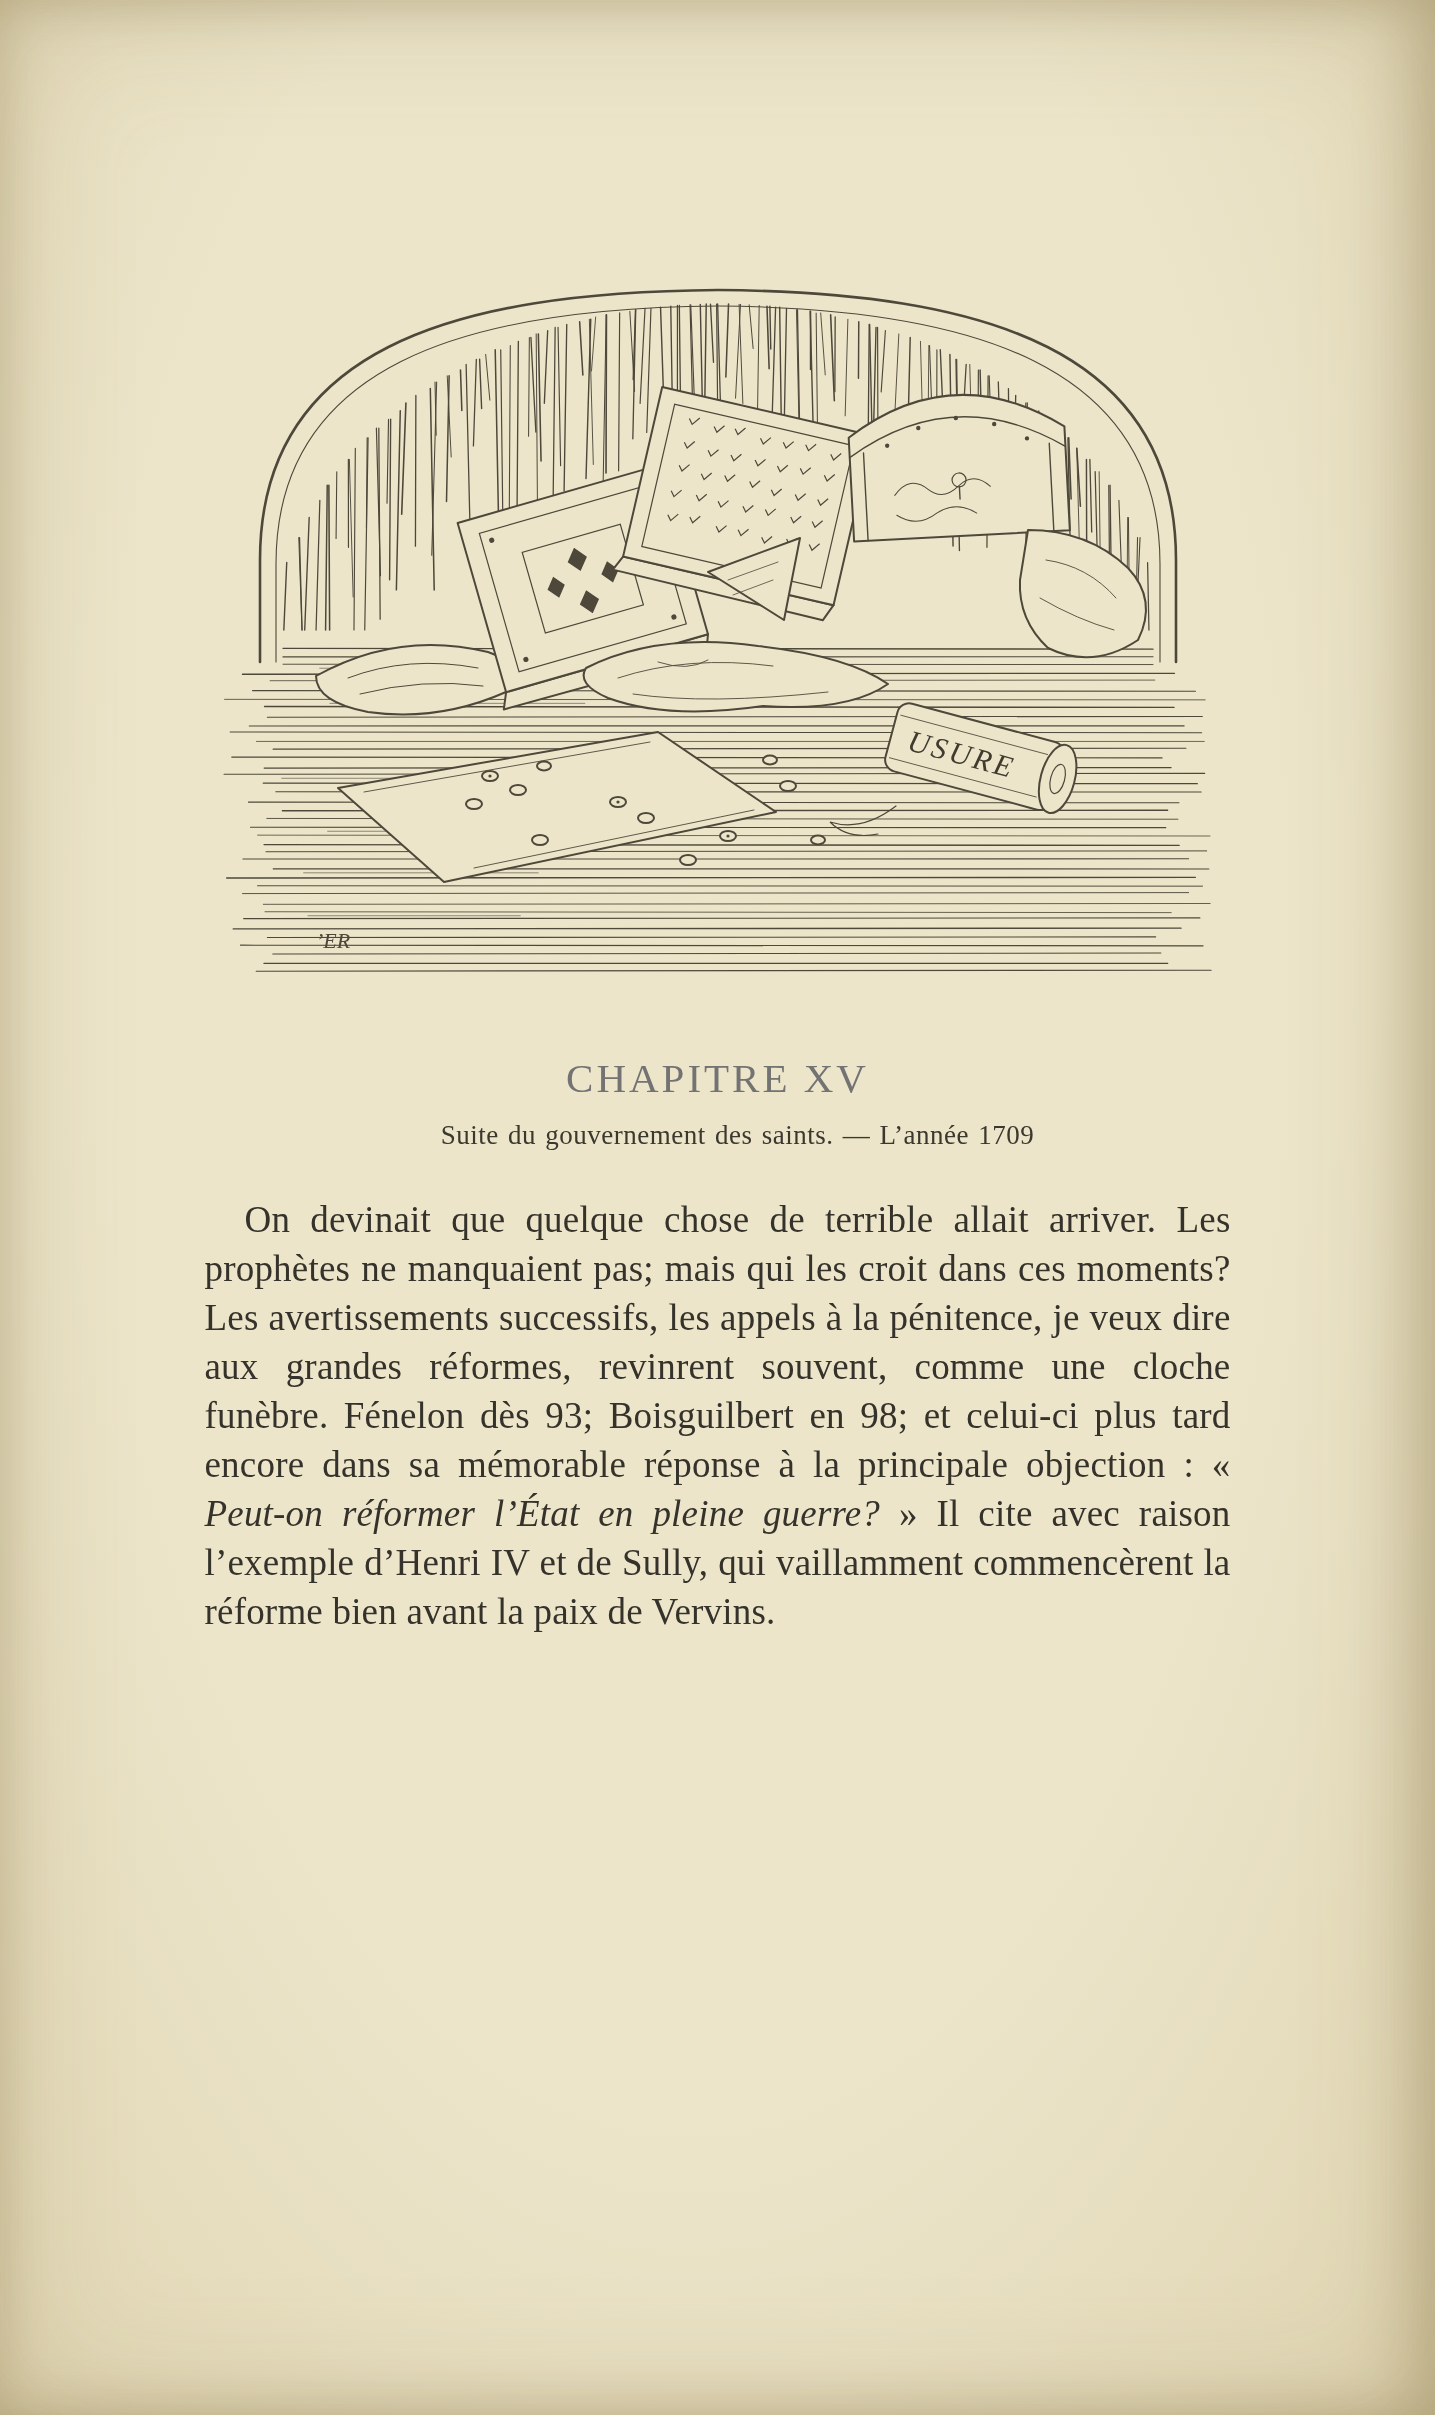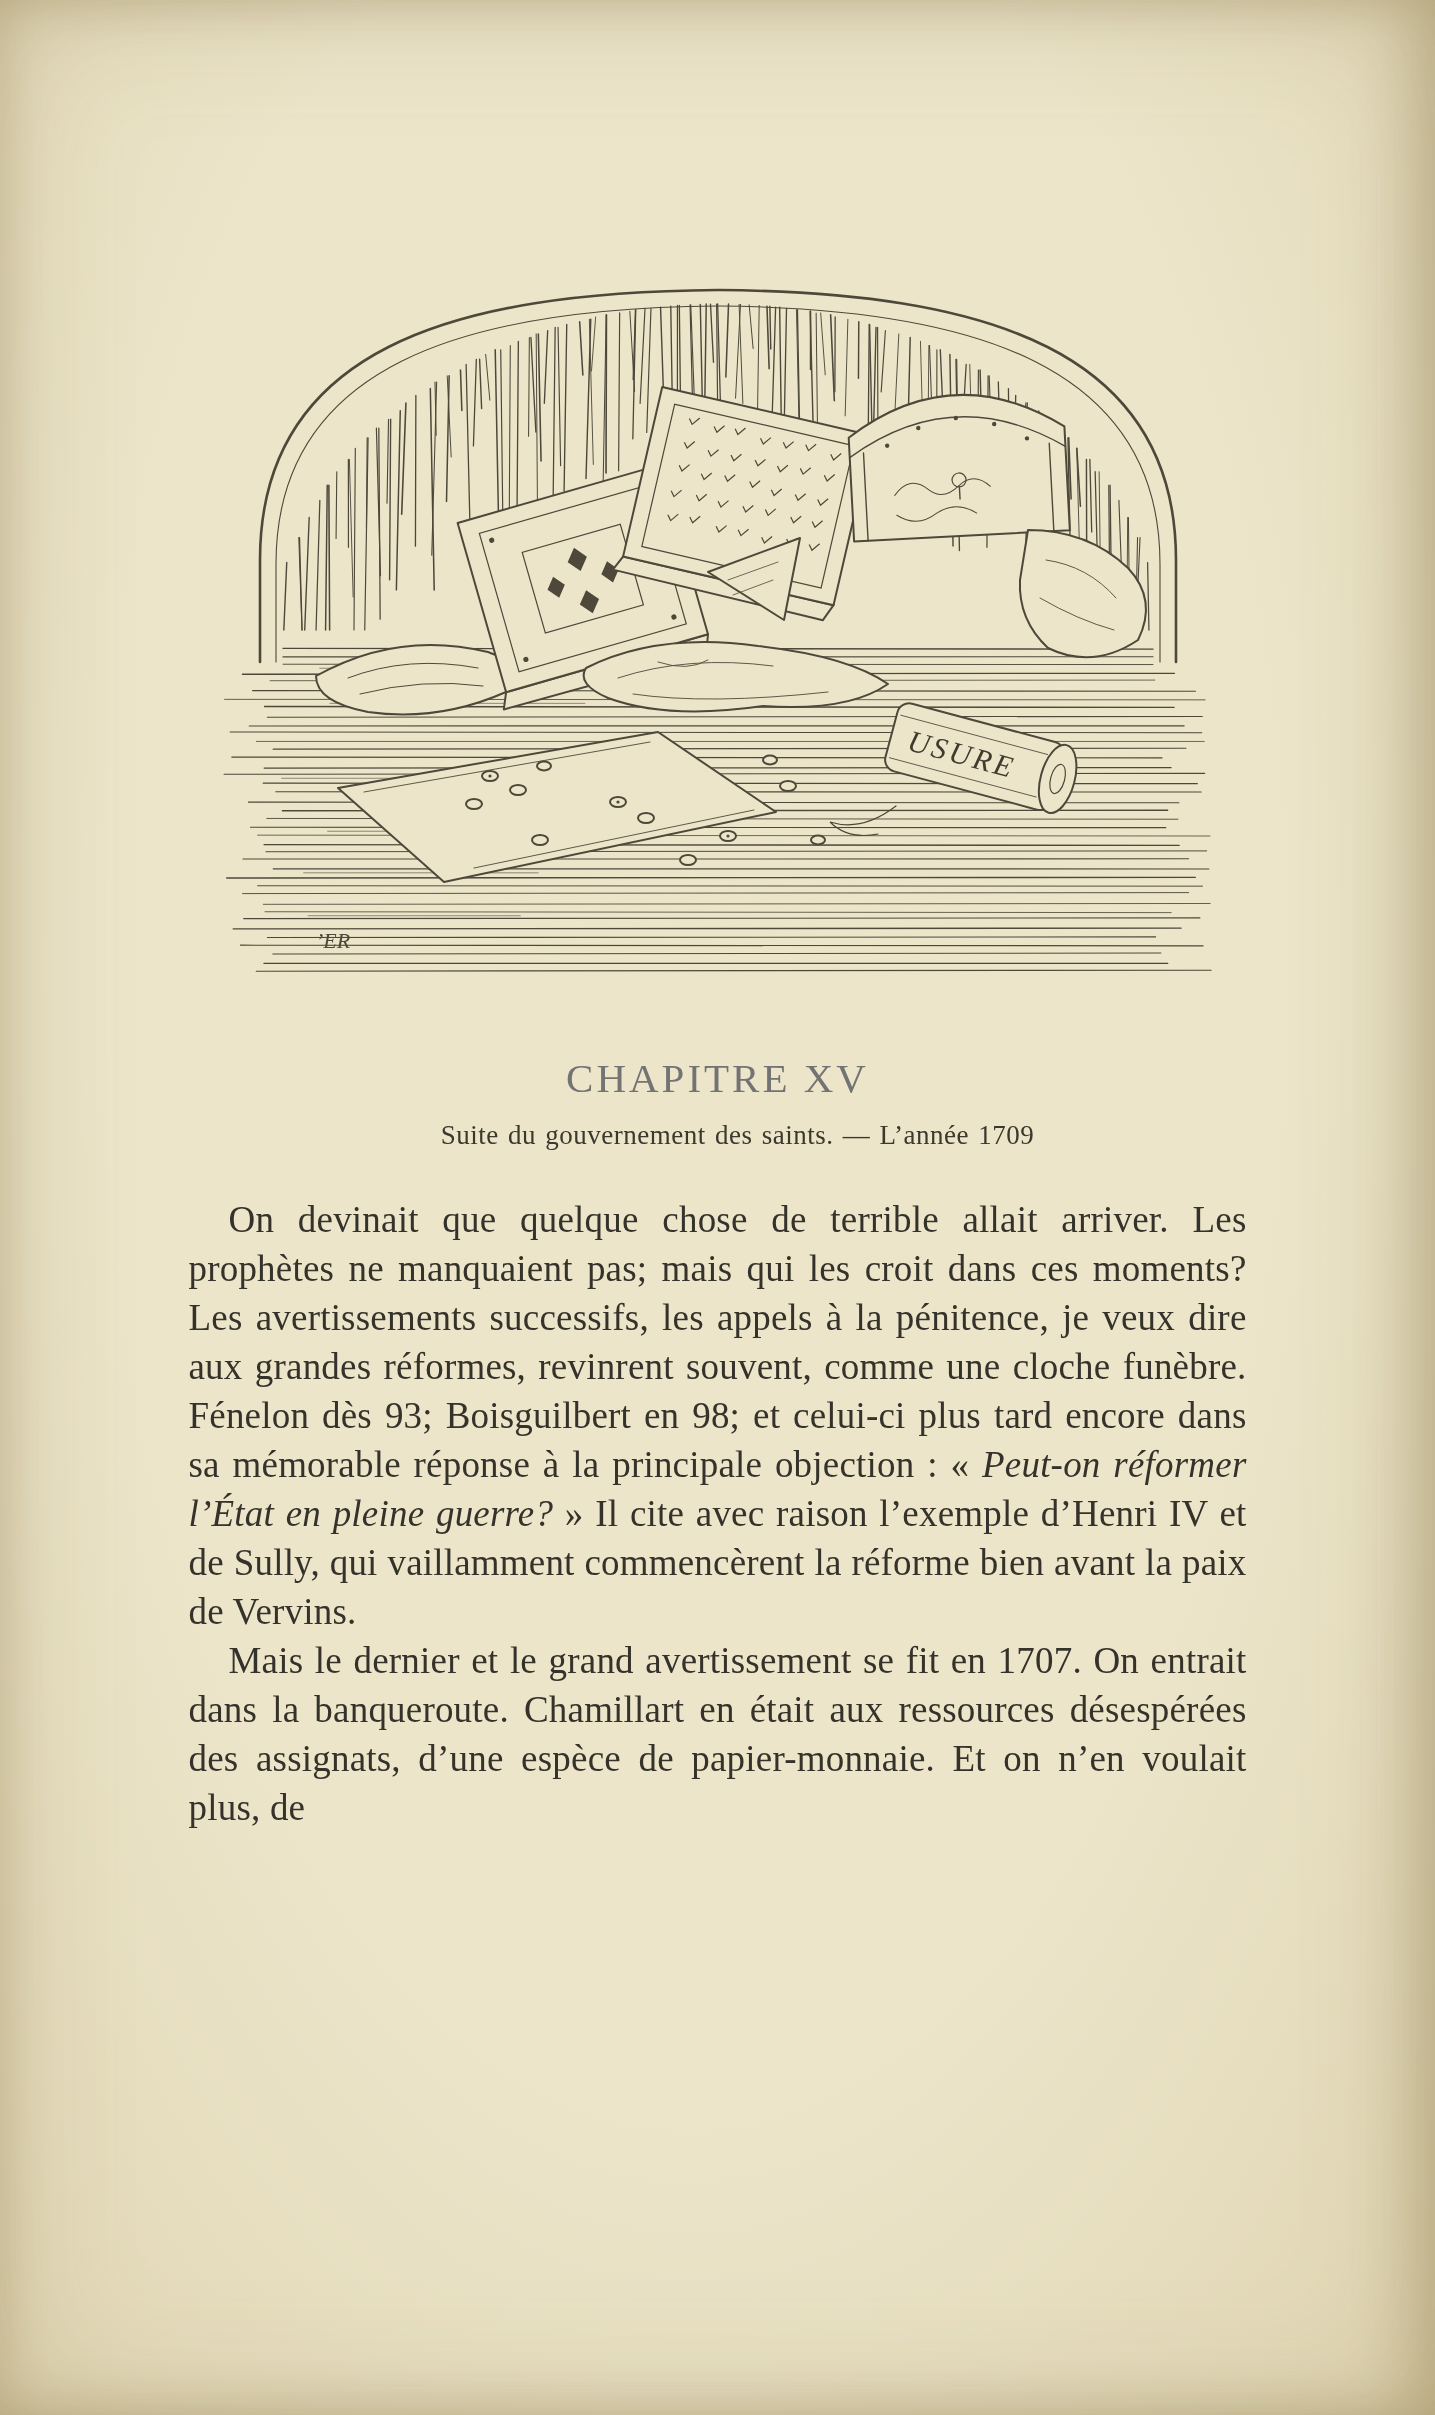--- a/index.html
+++ b/index.html
@@ -33,21 +33,21 @@
   .chapter-subtitle{
     margin-top:18px;text-align:center;font-size:27px;
     letter-spacing:.5px;word-spacing:2px;color:#3b382e;padding-left:40px;
   }
   .body-text{
     width:1058px;margin:44px auto 0 auto;
     font-size:37px;line-height:49px;text-align:justify;
     hyphens:auto;color:#34322a;
     letter-spacing:.2px;
   }
-  .body-text p{margin:0;text-indent:40px;}
+  .body-text p{margin:16px;text-indent:40px;}
   .body-text i{font-style:italic;}
 </style>
 </head>
 <body>
 
 <div class="page">
 
   <figure class="engraving">
     <svg viewBox="0 0 1060 790" width="1060" height="790" xmlns="http://www.w3.org/2000/svg">
 
@@ -362,16 +362,15 @@
 
       <text class="sig" x="128" y="748">’ER</text>
     </svg>
   </figure>
 
   <h1 class="chapter-title">CHAPITRE XV</h1>
   <div class="chapter-subtitle">Suite du gouvernement des saints. — L’année 1709</div>
 
   <div class="body-text">
     <p><span>On devinait que quelque chose de terrible allait arriver. Les prophètes ne manquaient pas; mais qui les croit dans ces moments? Les avertissements successifs, les appels à la pénitence, je veux dire aux grandes réformes, revinrent souvent, comme une cloche funèbre. Fénelon dès 93; Boisguilbert en 98; et celui-ci plus tard encore dans sa mémorable réponse à la principale objection : « </span><i>Peut-on réformer l’État en pleine guerre? </i><span>» Il cite avec raison l’exemple d’Henri IV et de Sully, qui vaillamment commencèrent la réforme bien avant la paix de Vervins.</span></p>
-    <p>Mais le dernier et le grand avertissement se fit en 1707. On entrait dans la banqueroute. Chamillart en était aux ressources désespérées des assignats, d’une espèce de papier-monnaie. Et on n’en voulait plus, de</p>
   </div>
 
 </div>
 
 </body></html>

